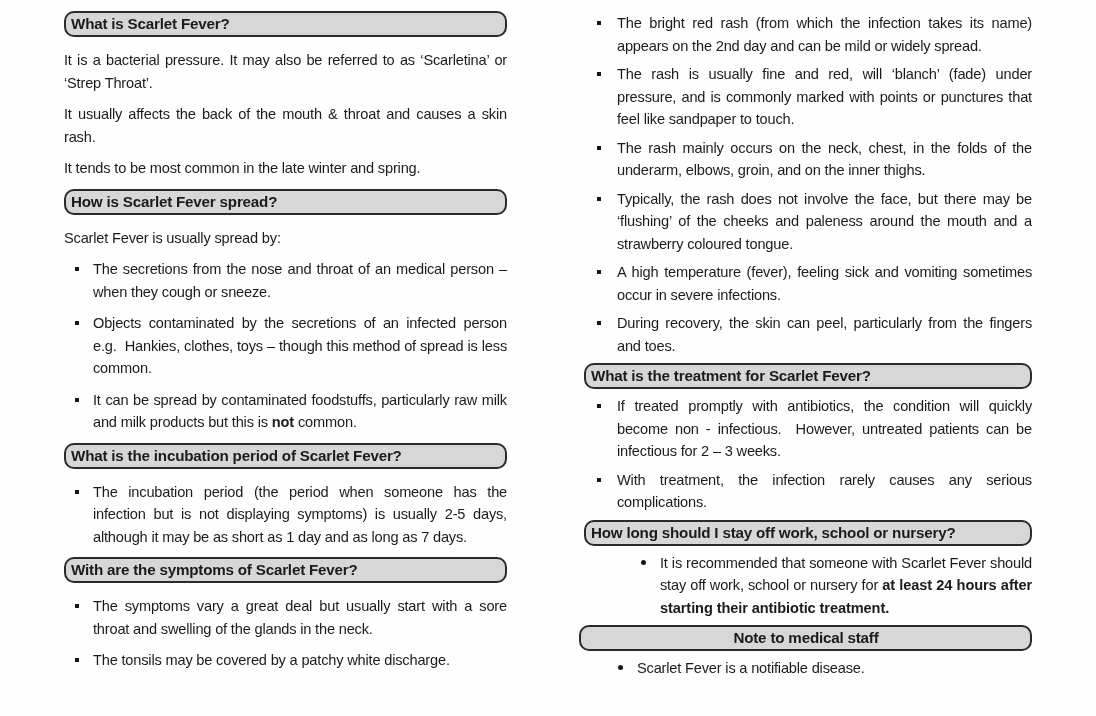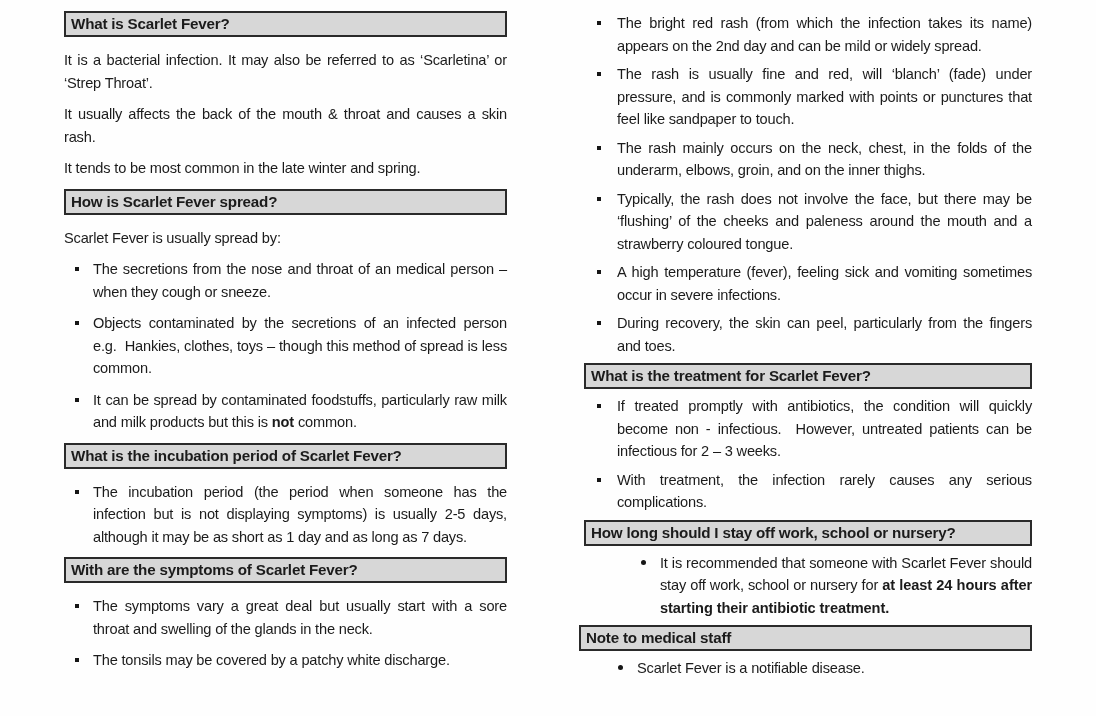--- a/index.html
+++ b/index.html
@@ -7,35 +7,35 @@
     width:1096px;height:716px;
     background:#ffffff;
     font-family:"Liberation Sans", sans-serif;
     color:var(--text-color,#1b1b1b);
     overflow:hidden;
   }
   .page{position:relative;width:1096px;height:716px;background:#fefefe;overflow:hidden;}
   .col{position:absolute;top:0;}
   .col-left{left:64px;width:443px;padding-top:11px;}
   .col-right{left:584px;width:448px;padding-top:12px;}
-  .blk{margin-bottom:9px;}
+  .blk{margin-bottom:9px;border-radius:10px;}
   .col-right .blk{margin-bottom:6px;}
   .hdr{
     border:2px solid var(--header-border,#2a2a2a);
     background:var(--header-bg,#d7d7d7);
     font-weight:bold;
     font-size:15.2px;
     letter-spacing:-0.2px;
     line-height:18px;
     padding:2px 4px 2px 5px;
     margin-top:0;
     margin-bottom:12px;
   }
   .blk:first-child{margin-top:0;}
-  .hdr.wide{margin-left:-5px;}
+  .hdr.wide{margin-left:-5px;text-align:center;}
   .para,.bullet{
     font-size:14.6px;
     letter-spacing:-0.18px;
     line-height:22.5px;
     text-align:justify;
   }
   .bullet{position:relative;}
   .col-left .bullet{padding-left:29px;}
   .col-right .bullet{padding-left:33px;}
   .col-right .bullet.deep{padding-left:76px;}
@@ -48,21 +48,21 @@
   .mk.square{width:4px;height:4px;}
   .mk.disc{width:5px;height:5px;border-radius:50%;top:8px;}
   b{letter-spacing:-0.1px;}
 </style>
 </head>
 <body style="--text-color: #1b1b1b; --header-bg: #d7d7d7; --header-border: #2a2a2a;">
 
 <div class="page" style="background: rgb(254, 254, 254);">
   <div class="col col-left">
       <div class="hdr blk"><span>What is Scarlet Fever?</span></div>
-      <div class="para blk"><span><span>It is a bacterial infection. It may also be referred to as ‘Scarletina’ or ‘Strep Throat’.</span></span></div>
+      <div class="para blk"><span><span>It is a bacterial pressure. It may also be referred to as ‘Scarletina’ or ‘Strep Throat’.</span></span></div>
       <div class="para blk"><span><span>It usually affects the back of the mouth &amp; throat and causes a skin rash.</span></span></div>
       <div class="para blk"><span><span>It tends to be most common in the late winter and spring.</span></span></div>
       <div class="hdr blk"><span>How is Scarlet Fever spread?</span></div>
       <div class="para blk"><span><span>Scarlet Fever is usually spread by:</span></span></div>
       <div class="bullet blk"><span class="mk square"></span><span><span>The secretions from the nose and throat of an medical person – when they cough or sneeze.</span></span></div>
       <div class="bullet blk"><span class="mk square"></span><span><span>Objects contaminated by the secretions of an infected person e.g.&nbsp; Hankies, clothes, toys – though this method of spread is less common.</span></span></div>
       <div class="bullet blk"><span class="mk square"></span><span><span>It can be spread by contaminated foodstuffs, particularly raw milk and milk products but this is </span><b>not</b><span> common.</span></span></div>
       <div class="hdr blk"><span>What is the incubation period of Scarlet Fever?</span></div>
       <div class="bullet blk"><span class="mk square"></span><span><span>The incubation period (the period when someone has the infection but is not displaying symptoms) is usually 2-5 days, although it may be as short as 1 day and as long as 7 days.</span></span></div>
       <div class="hdr blk"><span>With are the symptoms of Scarlet Fever?</span></div>

